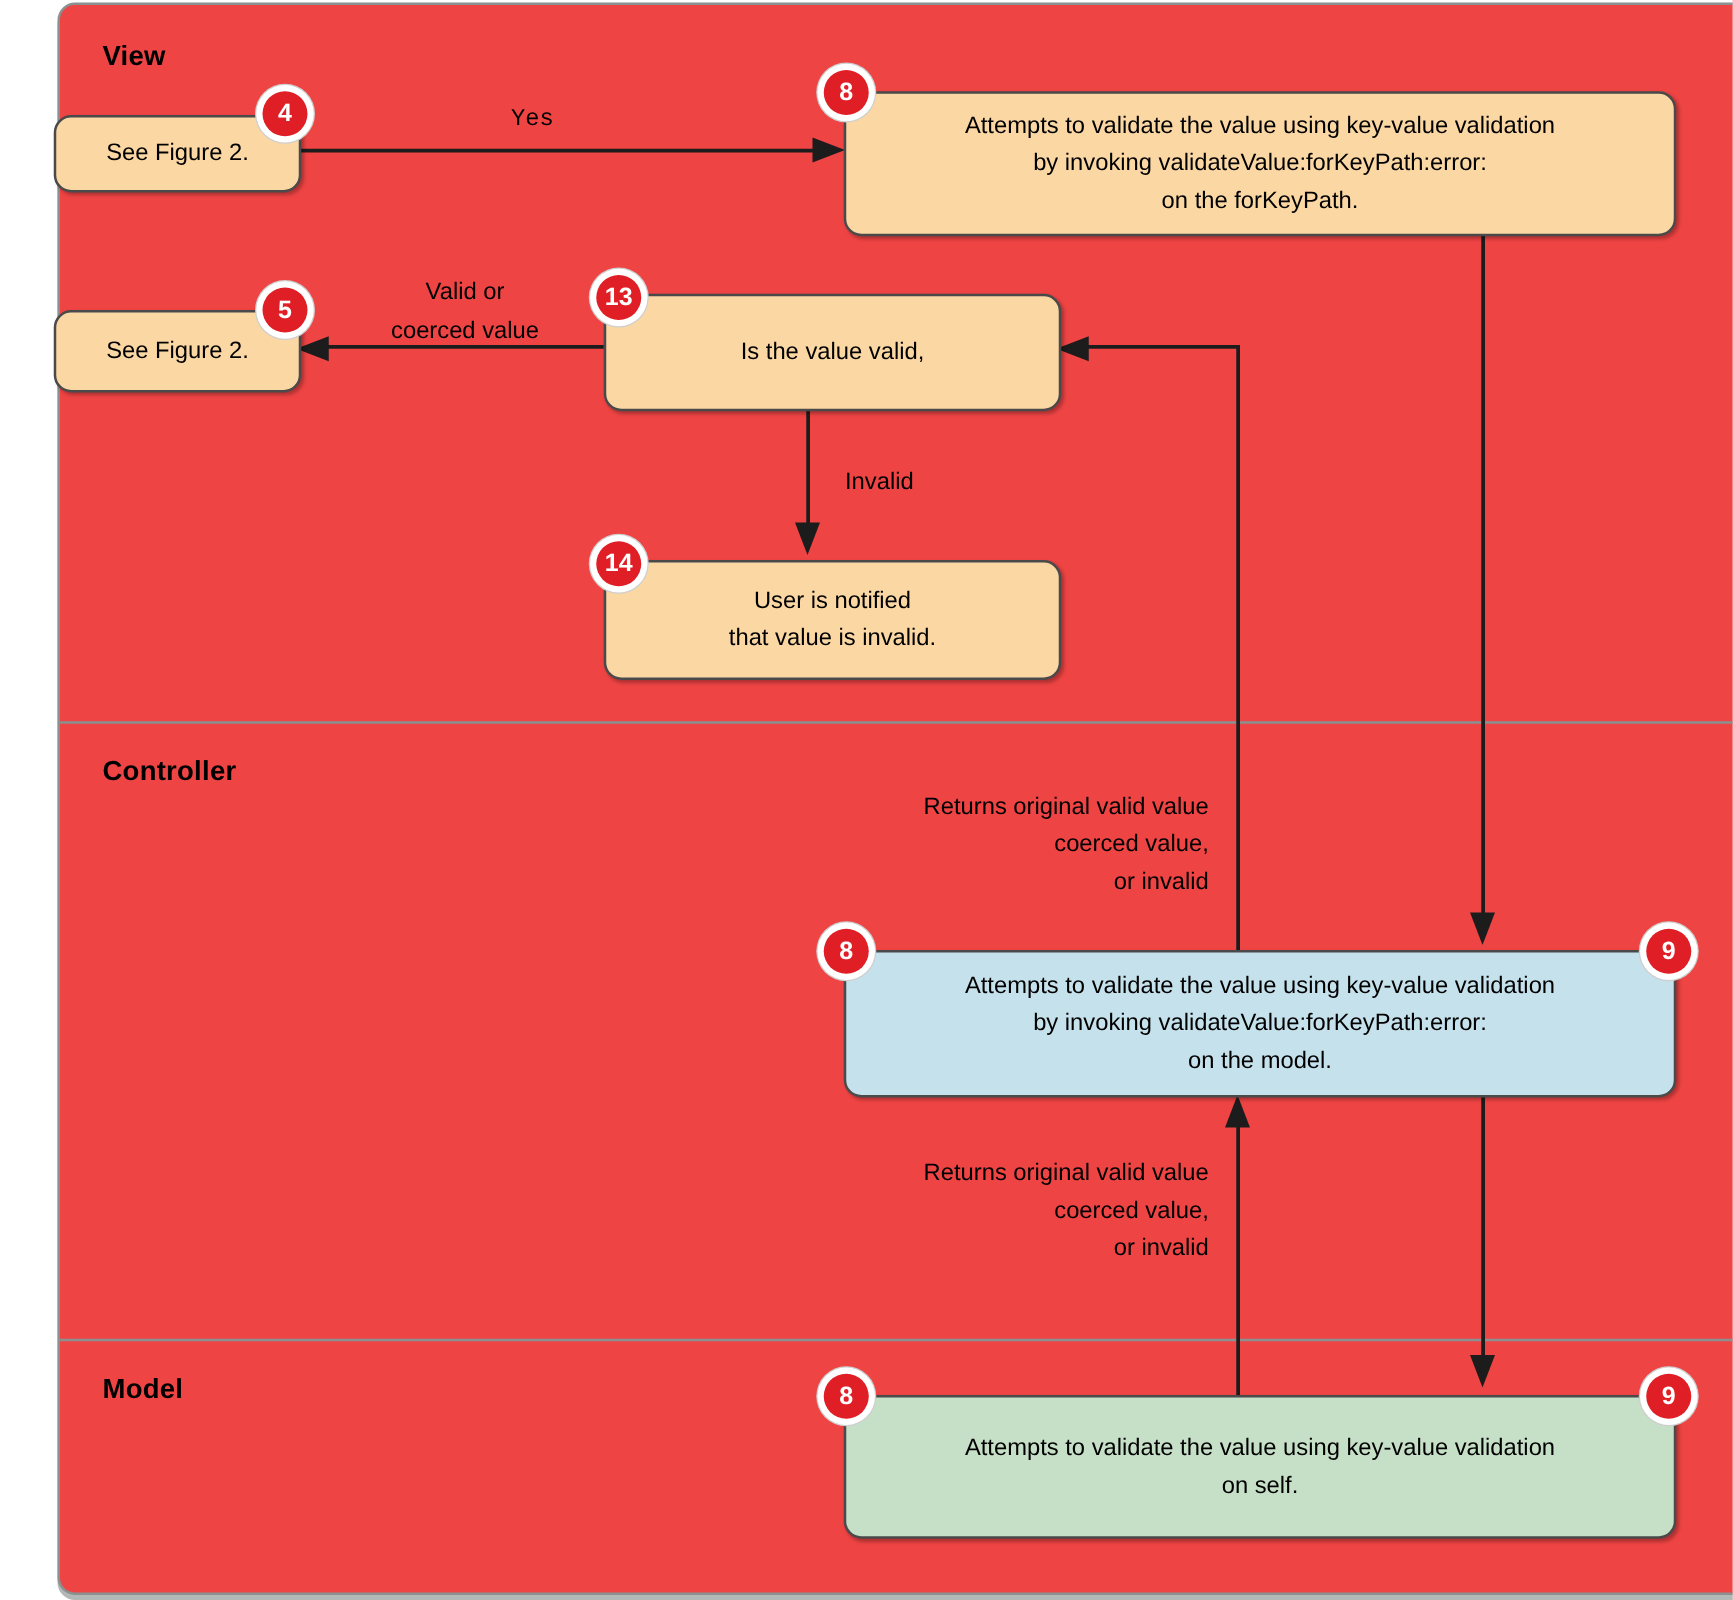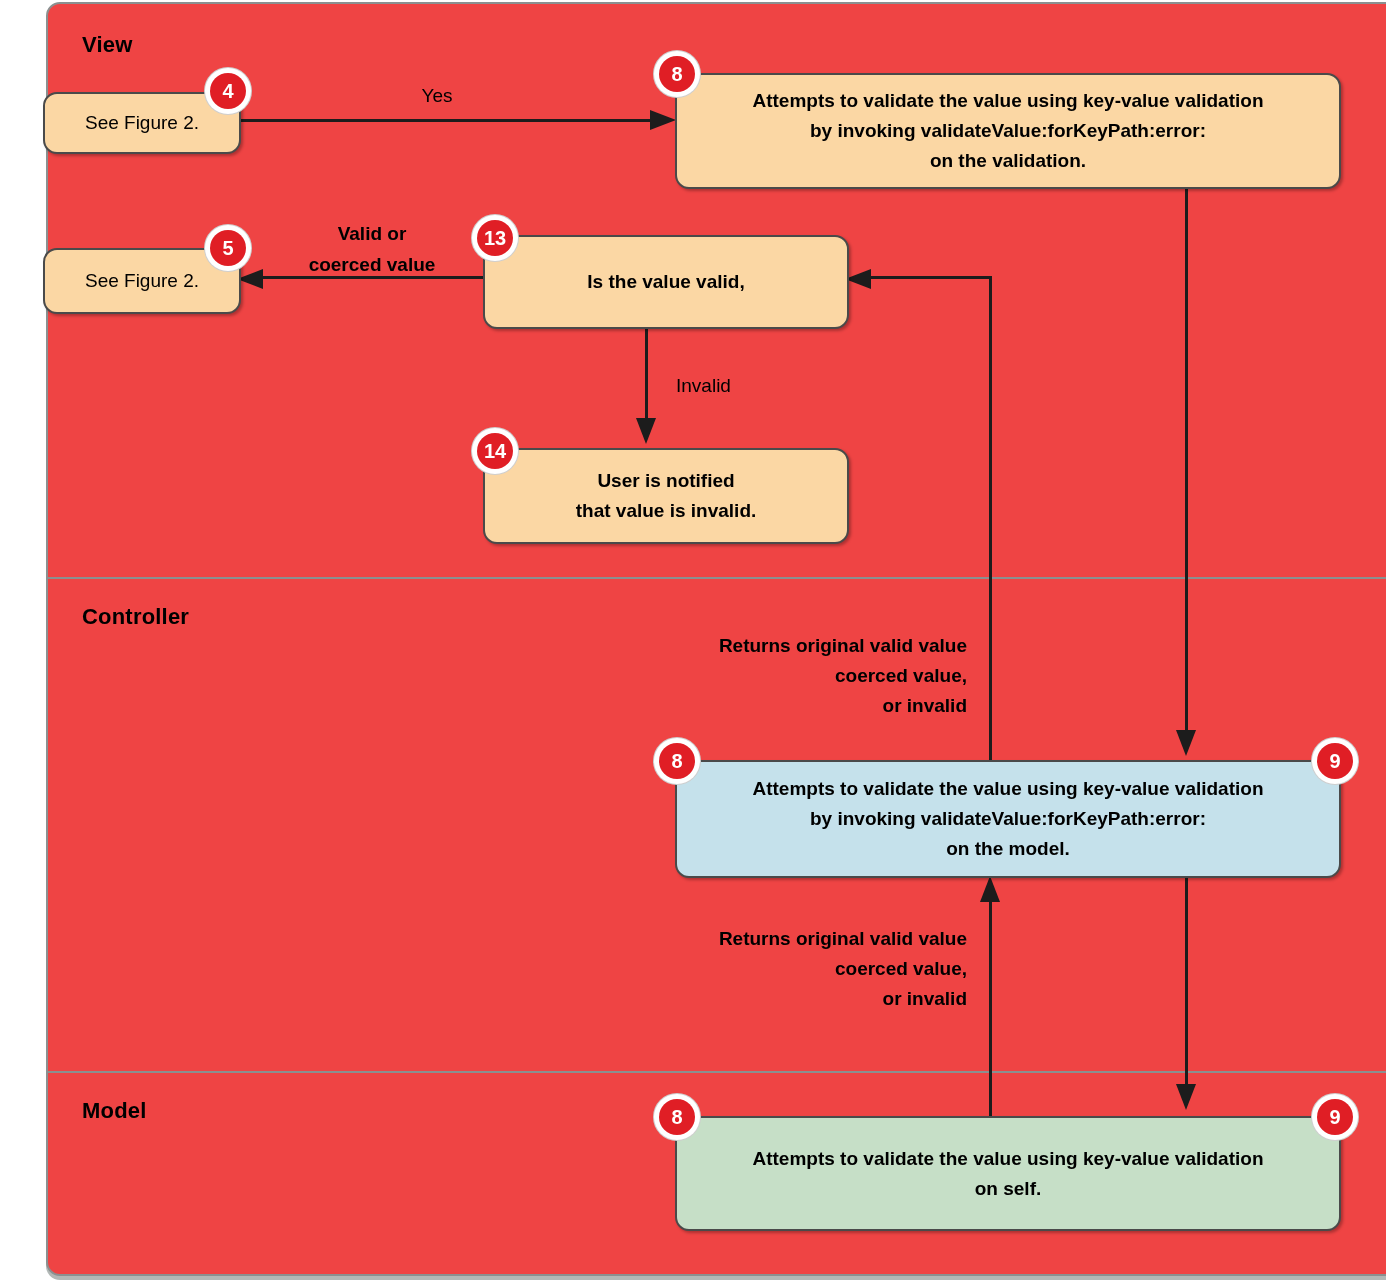--- a/index.html
+++ b/index.html
@@ -25,38 +25,38 @@
   .hline{position:absolute;height:3px;background:#1c1c1c;}
   .vline{position:absolute;width:3px;background:#1c1c1c;}
   .arr{position:absolute;width:0;height:0;}
   .arr.right{border-top:10px solid transparent;border-bottom:10px solid transparent;border-left:26px solid #1c1c1c;}
   .arr.left{border-top:10px solid transparent;border-bottom:10px solid transparent;border-right:26px solid #1c1c1c;}
   .arr.down{border-left:10px solid transparent;border-right:10px solid transparent;border-top:26px solid #1c1c1c;}
   .arr.up{border-left:10px solid transparent;border-right:10px solid transparent;border-bottom:26px solid #1c1c1c;}
   .edge-label{position:absolute;font-size:19px;line-height:31px;}
   .edge-label.center{text-align:center;}
   .edge-label.rightalign{text-align:right;line-height:30px;}
-  .lbl-line{display:block;font-weight:bold;}
+  .lbl-line{display:block;}
 </style>
 </head>
 <body>
 
 <div id="canvas">
 
   <div class="lane-line" style="top:573px;"></div>
   <div class="lane-line" style="top:1067px;"></div>
 
   <div class="lane-label" style="top:28px;">View</div>
   <div class="lane-label" style="top:600px;">Controller</div>
   <div class="lane-label" style="top:1094px;">Model</div>
 </div>
 
 <div class="hline" style="left:237px;top:119px;width:417px;"></div>
 <div class="arr right" style="left:650px;top:110px;"></div>
-<div class="edge-label center" style="left:397px;top:80px;width:80px;">Yes</div>
+<div class="edge-label center" style="left:386px;top:80px;width:80px;font-family:Liberation Mono, monospace;">Yes</div>
 
 <div class="vline" style="left:1185px;top:187px;height:546px;"></div>
 <div class="arr down" style="left:1176px;top:730px;"></div>
 
 <div class="vline" style="left:989px;top:276px;height:484px;"></div>
 <div class="hline" style="left:869px;top:276px;width:123px;"></div>
 <div class="arr left" style="left:845px;top:269px;"></div>
 <div class="edge-label rightalign" style="left:700px;top:631px;width:267px;">
   <span class="lbl-line">Returns original valid value</span>
   <span class="lbl-line">coerced value,</span>
@@ -86,21 +86,21 @@
 </div>
 
 <div class="node orange" style="left:43px;top:92px;width:194px;height:58px;">
   <span>See Figure 2.</span>
 </div>
 <div class="badge" style="left:228px;top:91px;">4</div>
 
 <div class="node orange" style="left:675px;top:73px;width:662px;height:112px;">
   <span class="lbl-line">Attempts to validate the value using key-value validation</span>
   <span class="lbl-line">by invoking validateValue:forKeyPath:error:</span>
-  <span class="lbl-line">on the validation.</span>
+  <span class="lbl-line">on the forKeyPath.</span>
 </div>
 <div class="badge" style="left:677px;top:74px;">8</div>
 
 <div class="node orange" style="left:483px;top:235px;width:362px;height:90px;">
   <span class="lbl-line">Is the value valid,</span>
 </div>
 <div class="badge" style="left:495px;top:238px;">13</div>
 
 <div class="node orange" style="left:43px;top:248px;width:194px;height:62px;">
   <span>See Figure 2.</span>

